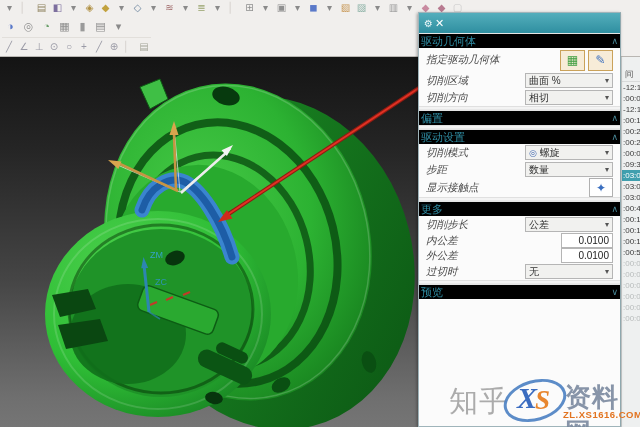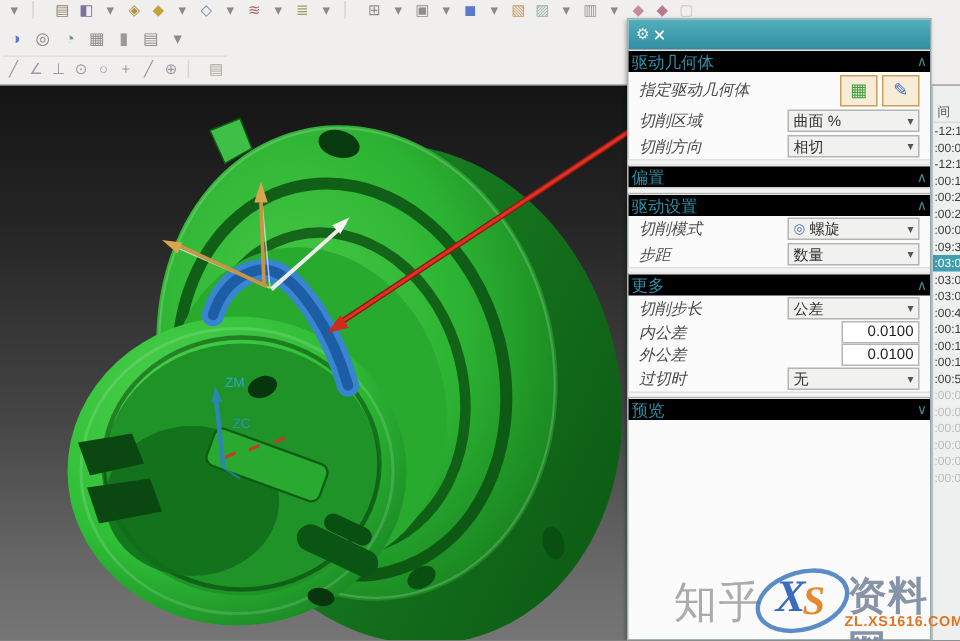--- a/index.html
+++ b/index.html
@@ -320,20 +320,26 @@
         <span class="car">▾</span>
       </div>
     </div>
     <div class="row h17">
       <span class="lbl">步距</span>
       <div class="dd">
         <span>数量</span>
         <span class="car">▾</span>
       </div>
     </div>
+    <div class="row h19">
+      <span class="lbl">显示接触点</span>
+      <div class="icbtn">
+          <span class="blue">✦</span>
+        </div>
+    </div>
 
     <div class="gap"></div>
     <div class="sec">
       <span>更多</span>
       <span class="chev">∧</span>
     </div>
     <div class="row h17">
       <span class="lbl">切削步长</span>
       <div class="dd">
         <span>公差</span>

